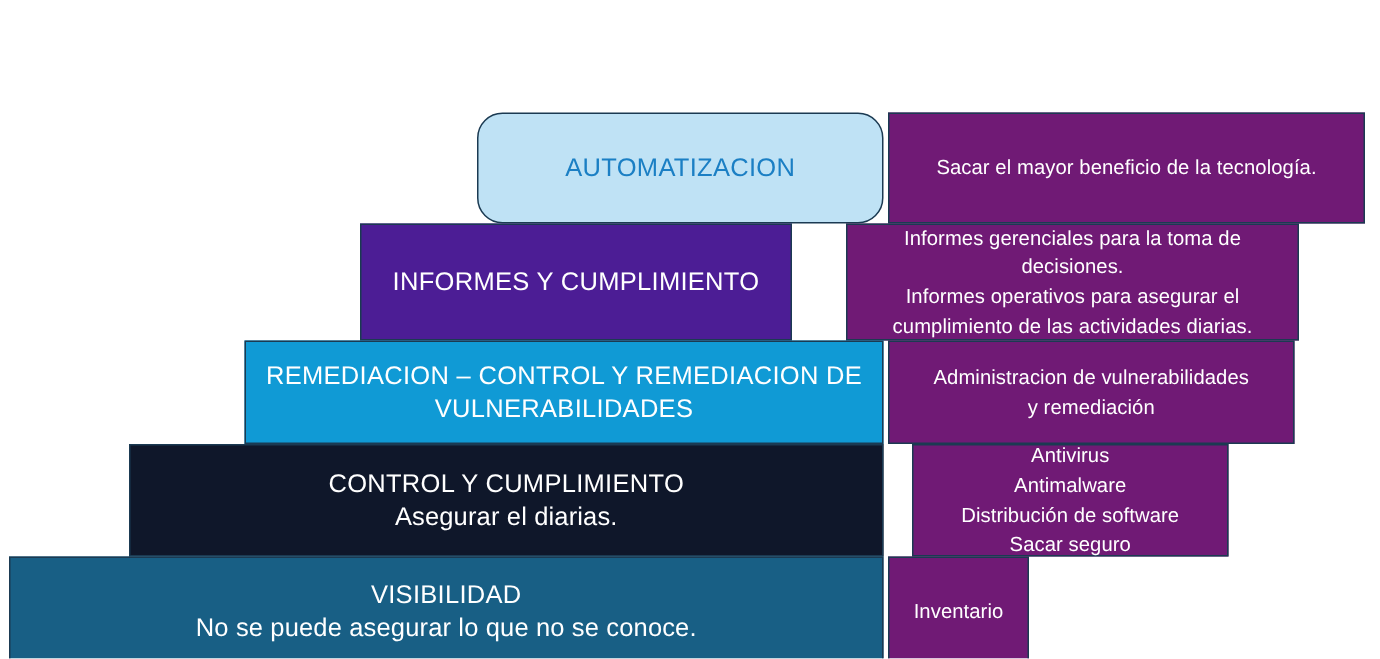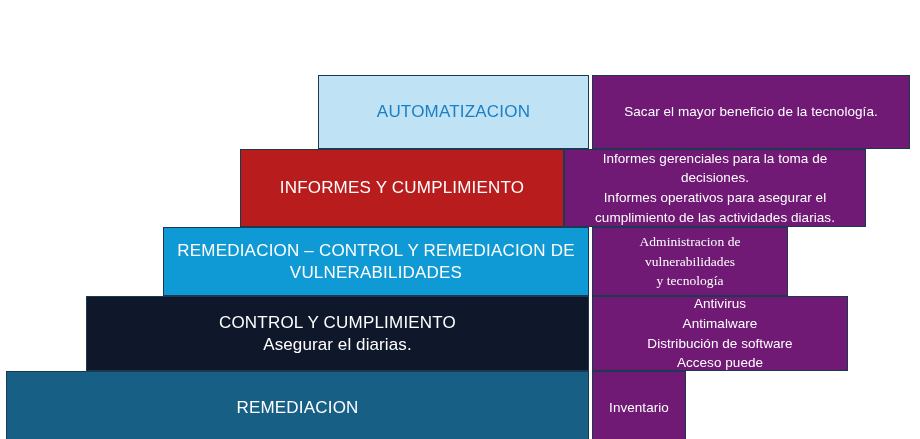--- a/index.html
+++ b/index.html
@@ -59,31 +59,31 @@
     width: 100%;
     padding: 0 8px;
     box-sizing: border-box;
     font-size: 13.5px;
     line-height: 1.45;
     letter-spacing: 0.05px;
   }
   .detail-text .dl { display: block; }
 
   
-  #step-1 { left: 318px; top: 75px;  width: 271px; height: 74px; background: #bfe2f5; color: #1b7fc4; }
-  #step-2 { left: 240px; top: 149px; width: 324px; height: 78px; background: #b91c1c; color: #ffffff; }
+  #step-1 { left: 318px; top: 75px;  width: 271px; height: 74px; background: #bfe2f5; color: #1b7fc4; border-radius: 17px; }
+  #step-2 { left: 240px; top: 149px; width: 288px; height: 78px; background: #4c1d95; color: #ffffff; }
   #step-3 { left: 163px; top: 227px; width: 426px; height: 69px; background: #109ad5; color: #ffffff; justify-content: center; }
   #step-4 { left: 86px;  top: 296px; width: 503px; height: 75px; background: #0f172a; color: #ffffff; }
   #step-5 { left: 6px;   top: 371px; width: 583px; height: 74px; background: #185f85; color: #ffffff; }
 
   
   #detail-1 { left: 592px; top: 75px;  width: 318px; height: 74px; }
   #detail-2 { left: 564px; top: 149px; width: 302px; height: 78px; }
-  #detail-3 { left: 592px; top: 227px; width: 196px; height: 69px; font-family: Liberation Serif, serif; }
-  #detail-4 { left: 592px; top: 296px; width: 256px; height: 75px; }
+  #detail-3 { left: 592px; top: 227px; width: 271px; height: 69px; }
+  #detail-4 { left: 608px; top: 296px; width: 211px; height: 75px; }
   #detail-5 { left: 592px; top: 371px; width:  94px; height: 74px; }
 </style>
 </head>
 <body>
 
 <div id="stage">
 
   <div class="step" id="step-1">
     <span class="step-label">
       <span class="title-line">AUTOMATIZACION</span>
@@ -109,42 +109,43 @@
   </div>
 
   <div class="step" id="step-3">
     <span class="step-label">
       <span class="title-line">REMEDIACION – CONTROL Y REMEDIACION DE VULNERABILIDADES</span>
     </span>
   </div>
   <div class="detail" id="detail-3">
     <span class="detail-text">
       <span class="dl">Administracion de vulnerabilidades</span>
-      <span class="dl">y tecnología</span>
+      <span class="dl">y remediación</span>
     </span>
   </div>
 
   <div class="step" id="step-4">
     <span class="step-label">
       <span class="title-line">CONTROL Y CUMPLIMIENTO</span>
       <span class="sub-line">Asegurar el diarias.</span>
     </span>
   </div>
   <div class="detail" id="detail-4">
     <span class="detail-text">
       <span class="dl">Antivirus</span>
       <span class="dl">Antimalware</span>
       <span class="dl">Distribución de software</span>
-      <span class="dl">Acceso puede</span>
+      <span class="dl">Sacar seguro</span>
     </span>
   </div>
 
   <div class="step" id="step-5">
     <span class="step-label">
-      <span class="title-line">REMEDIACION</span>
+      <span class="title-line">VISIBILIDAD</span>
+      <span class="sub-line">No se puede asegurar lo que no se conoce.</span>
     </span>
   </div>
   <div class="detail" id="detail-5">
     <span class="detail-text">
       <span class="dl">Inventario</span>
     </span>
   </div>
 
 </div>
 

